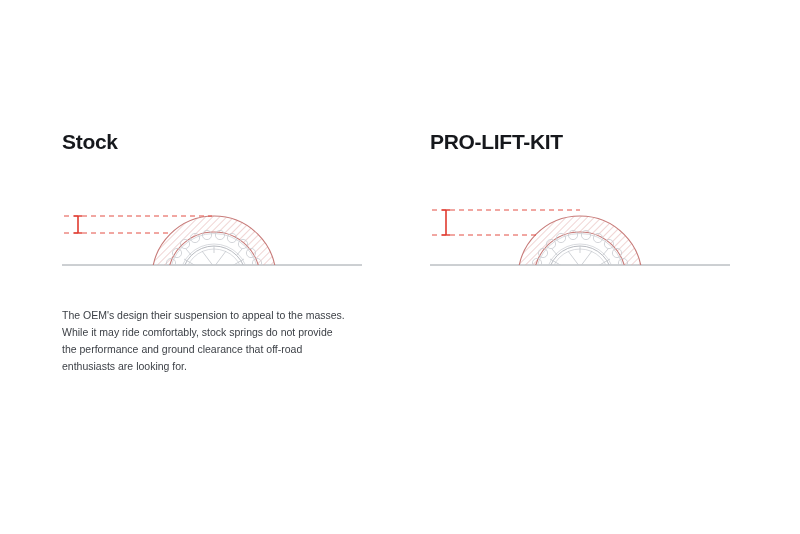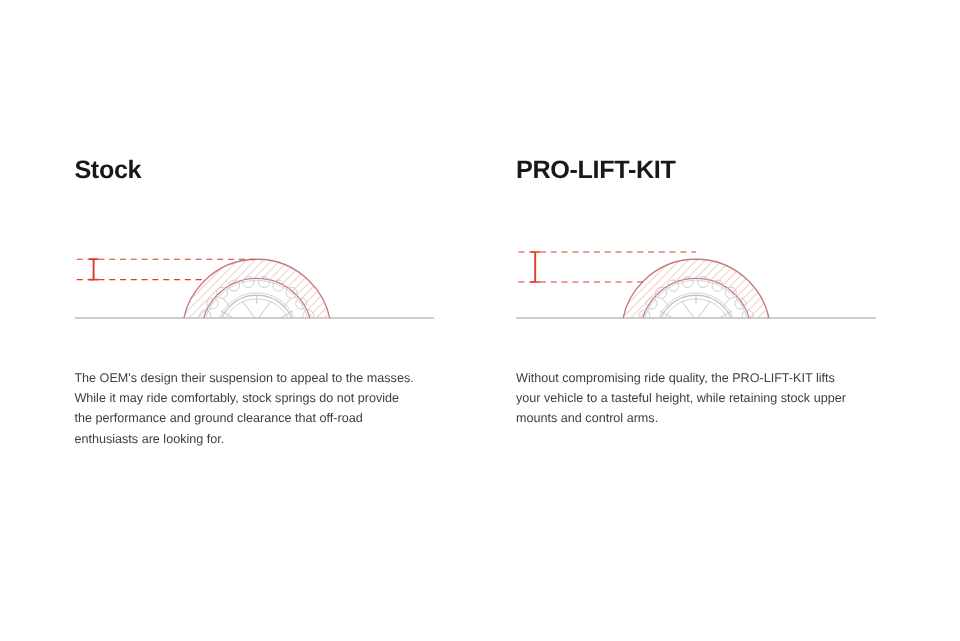--- a/index.html
+++ b/index.html
@@ -185,16 +185,15 @@
         <g>
           <line x1="16" y1="27" x2="16" y2="52" stroke="#e03a2f" stroke-width="1.6"></line>
           <line x1="12" y1="27" x2="20" y2="27" stroke="#e03a2f" stroke-width="1.4"></line>
           <line x1="12" y1="52" x2="20" y2="52" stroke="#e03a2f" stroke-width="1.4"></line>
           <line x1="2" y1="27" x2="150" y2="27" stroke="#e03a2f" stroke-width="0.9" stroke-dasharray="5 4"></line>
           <line x1="2" y1="52" x2="106" y2="52" stroke="#e03a2f" stroke-width="0.9" stroke-dasharray="5 4"></line>
         </g>
       </svg>
     </div>
 
-    <p class="panel-body">Without compromising ride quality, the PRO-LIFT-KIT lifts your vehicle to a tasteful height, while retaining stock upper mounts and control arms.</p>
   </div>
 
 </div>
 
 </body></html>

